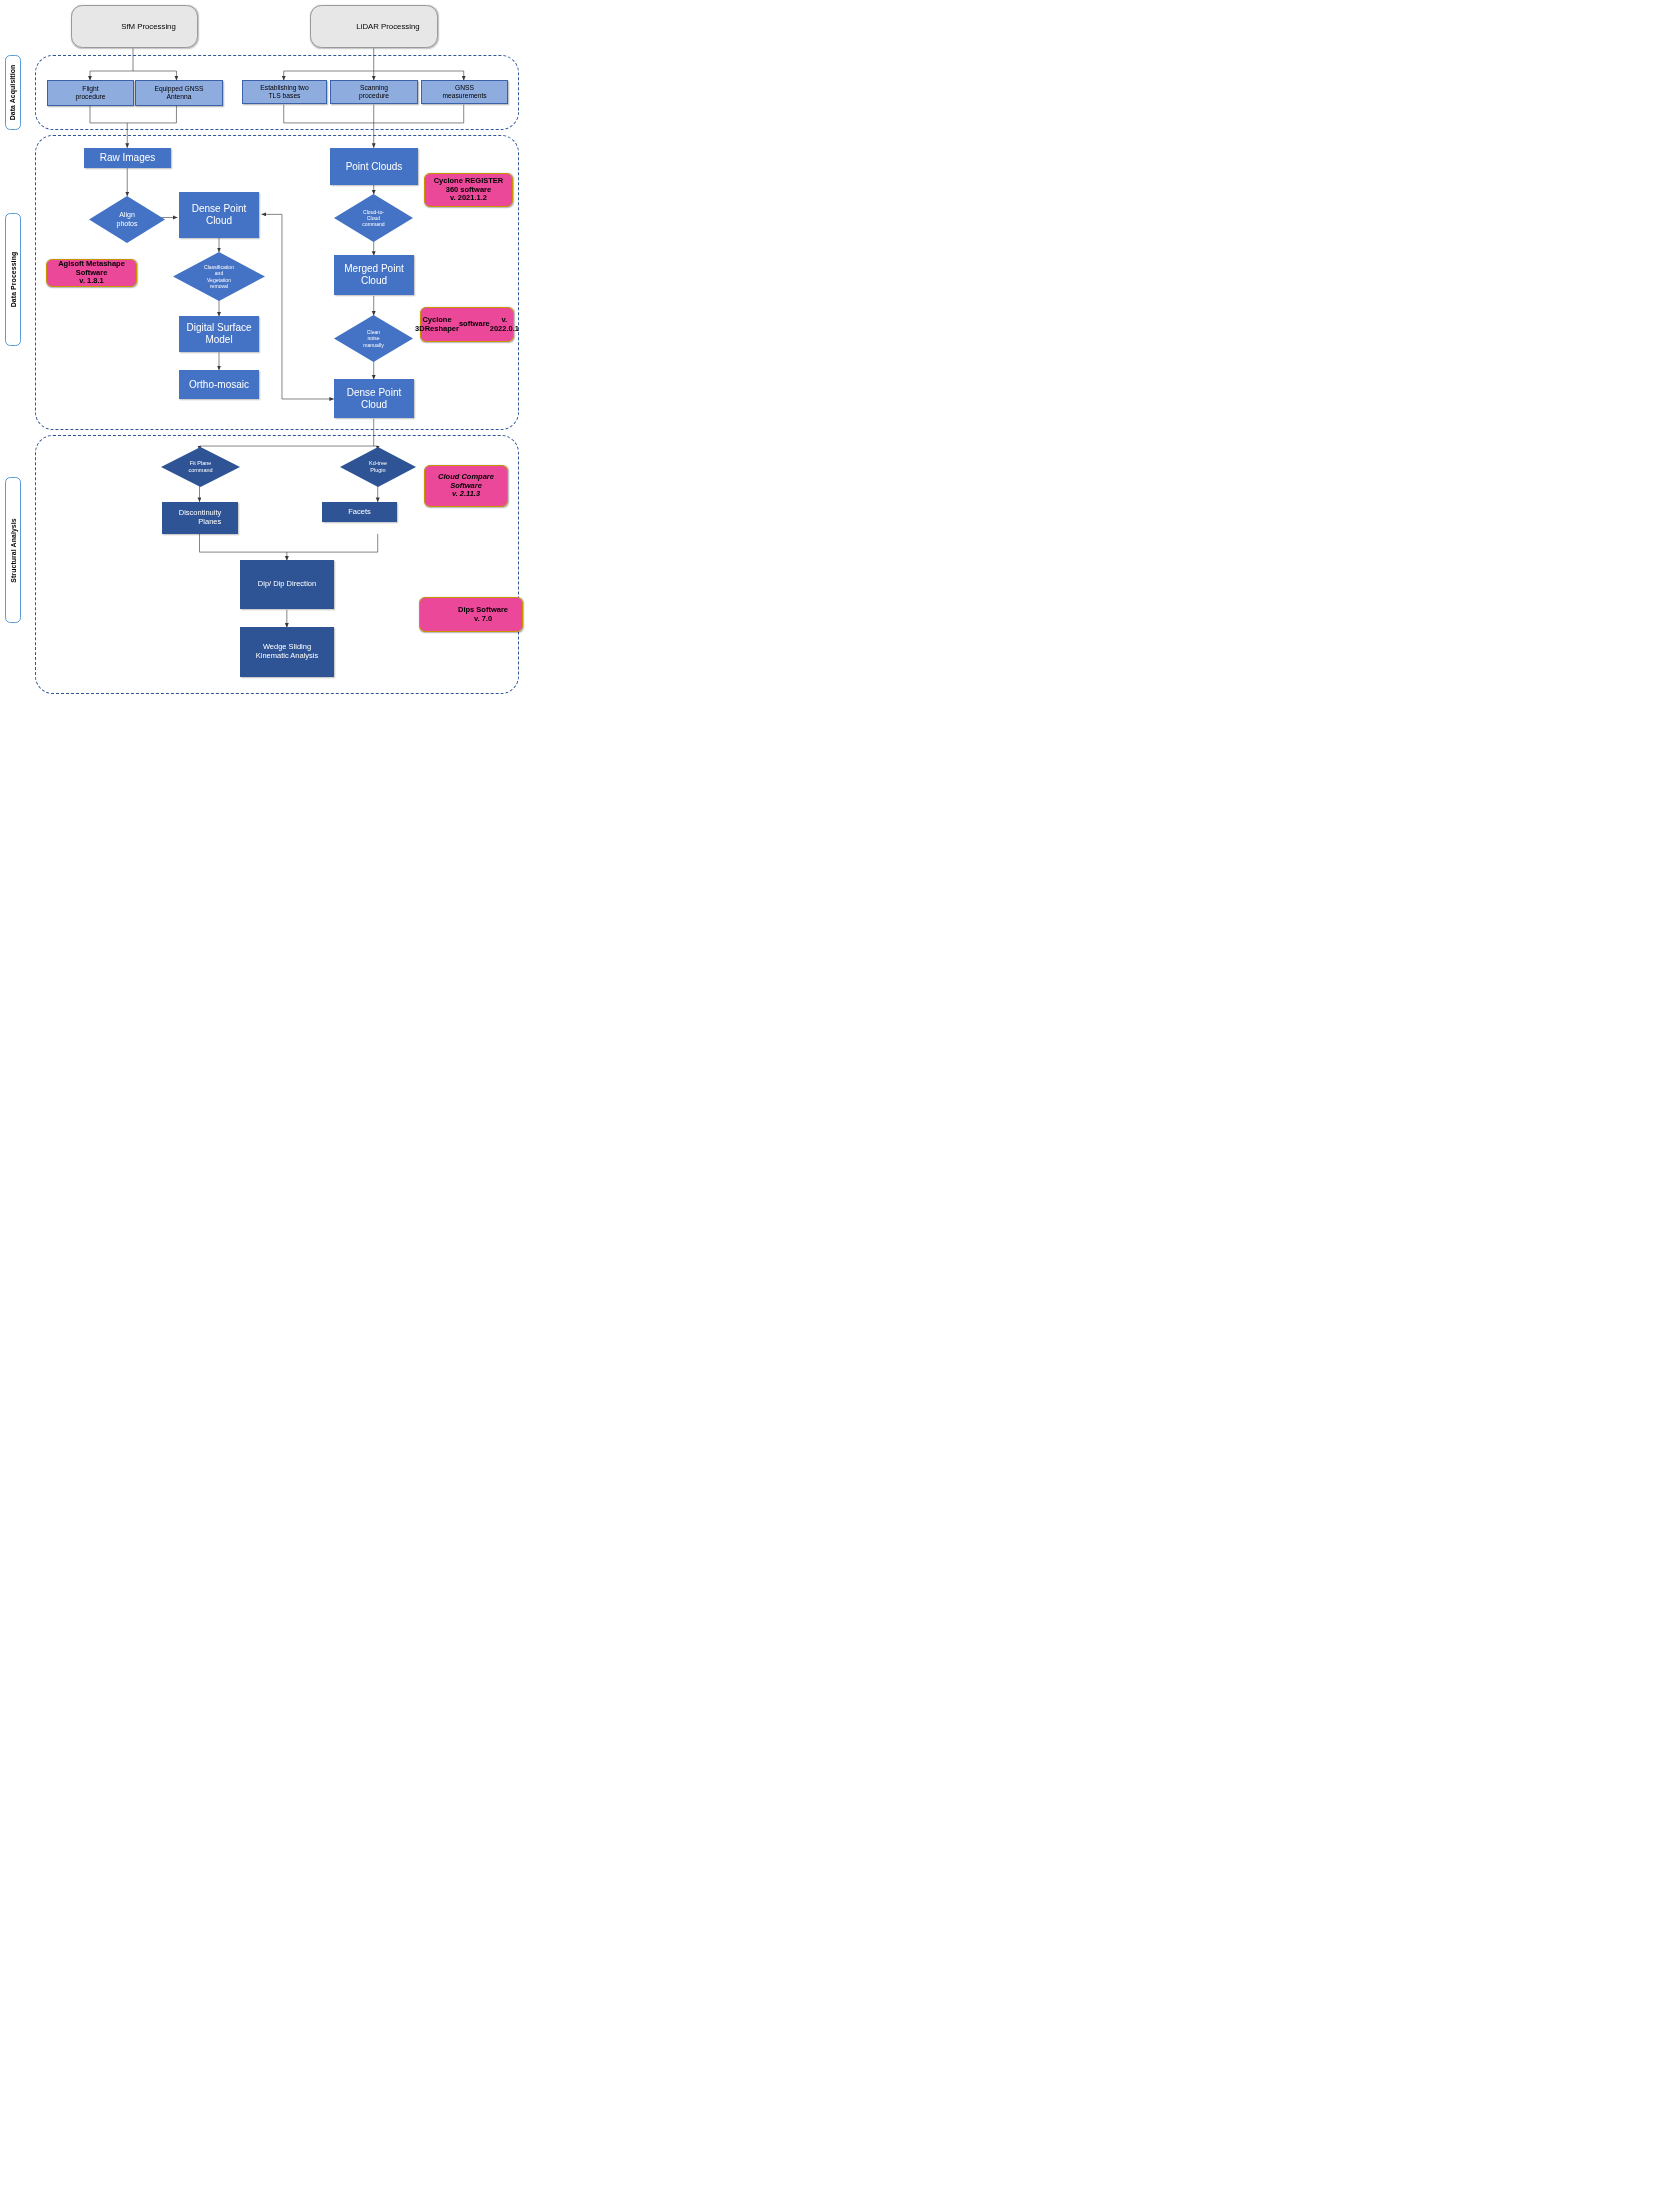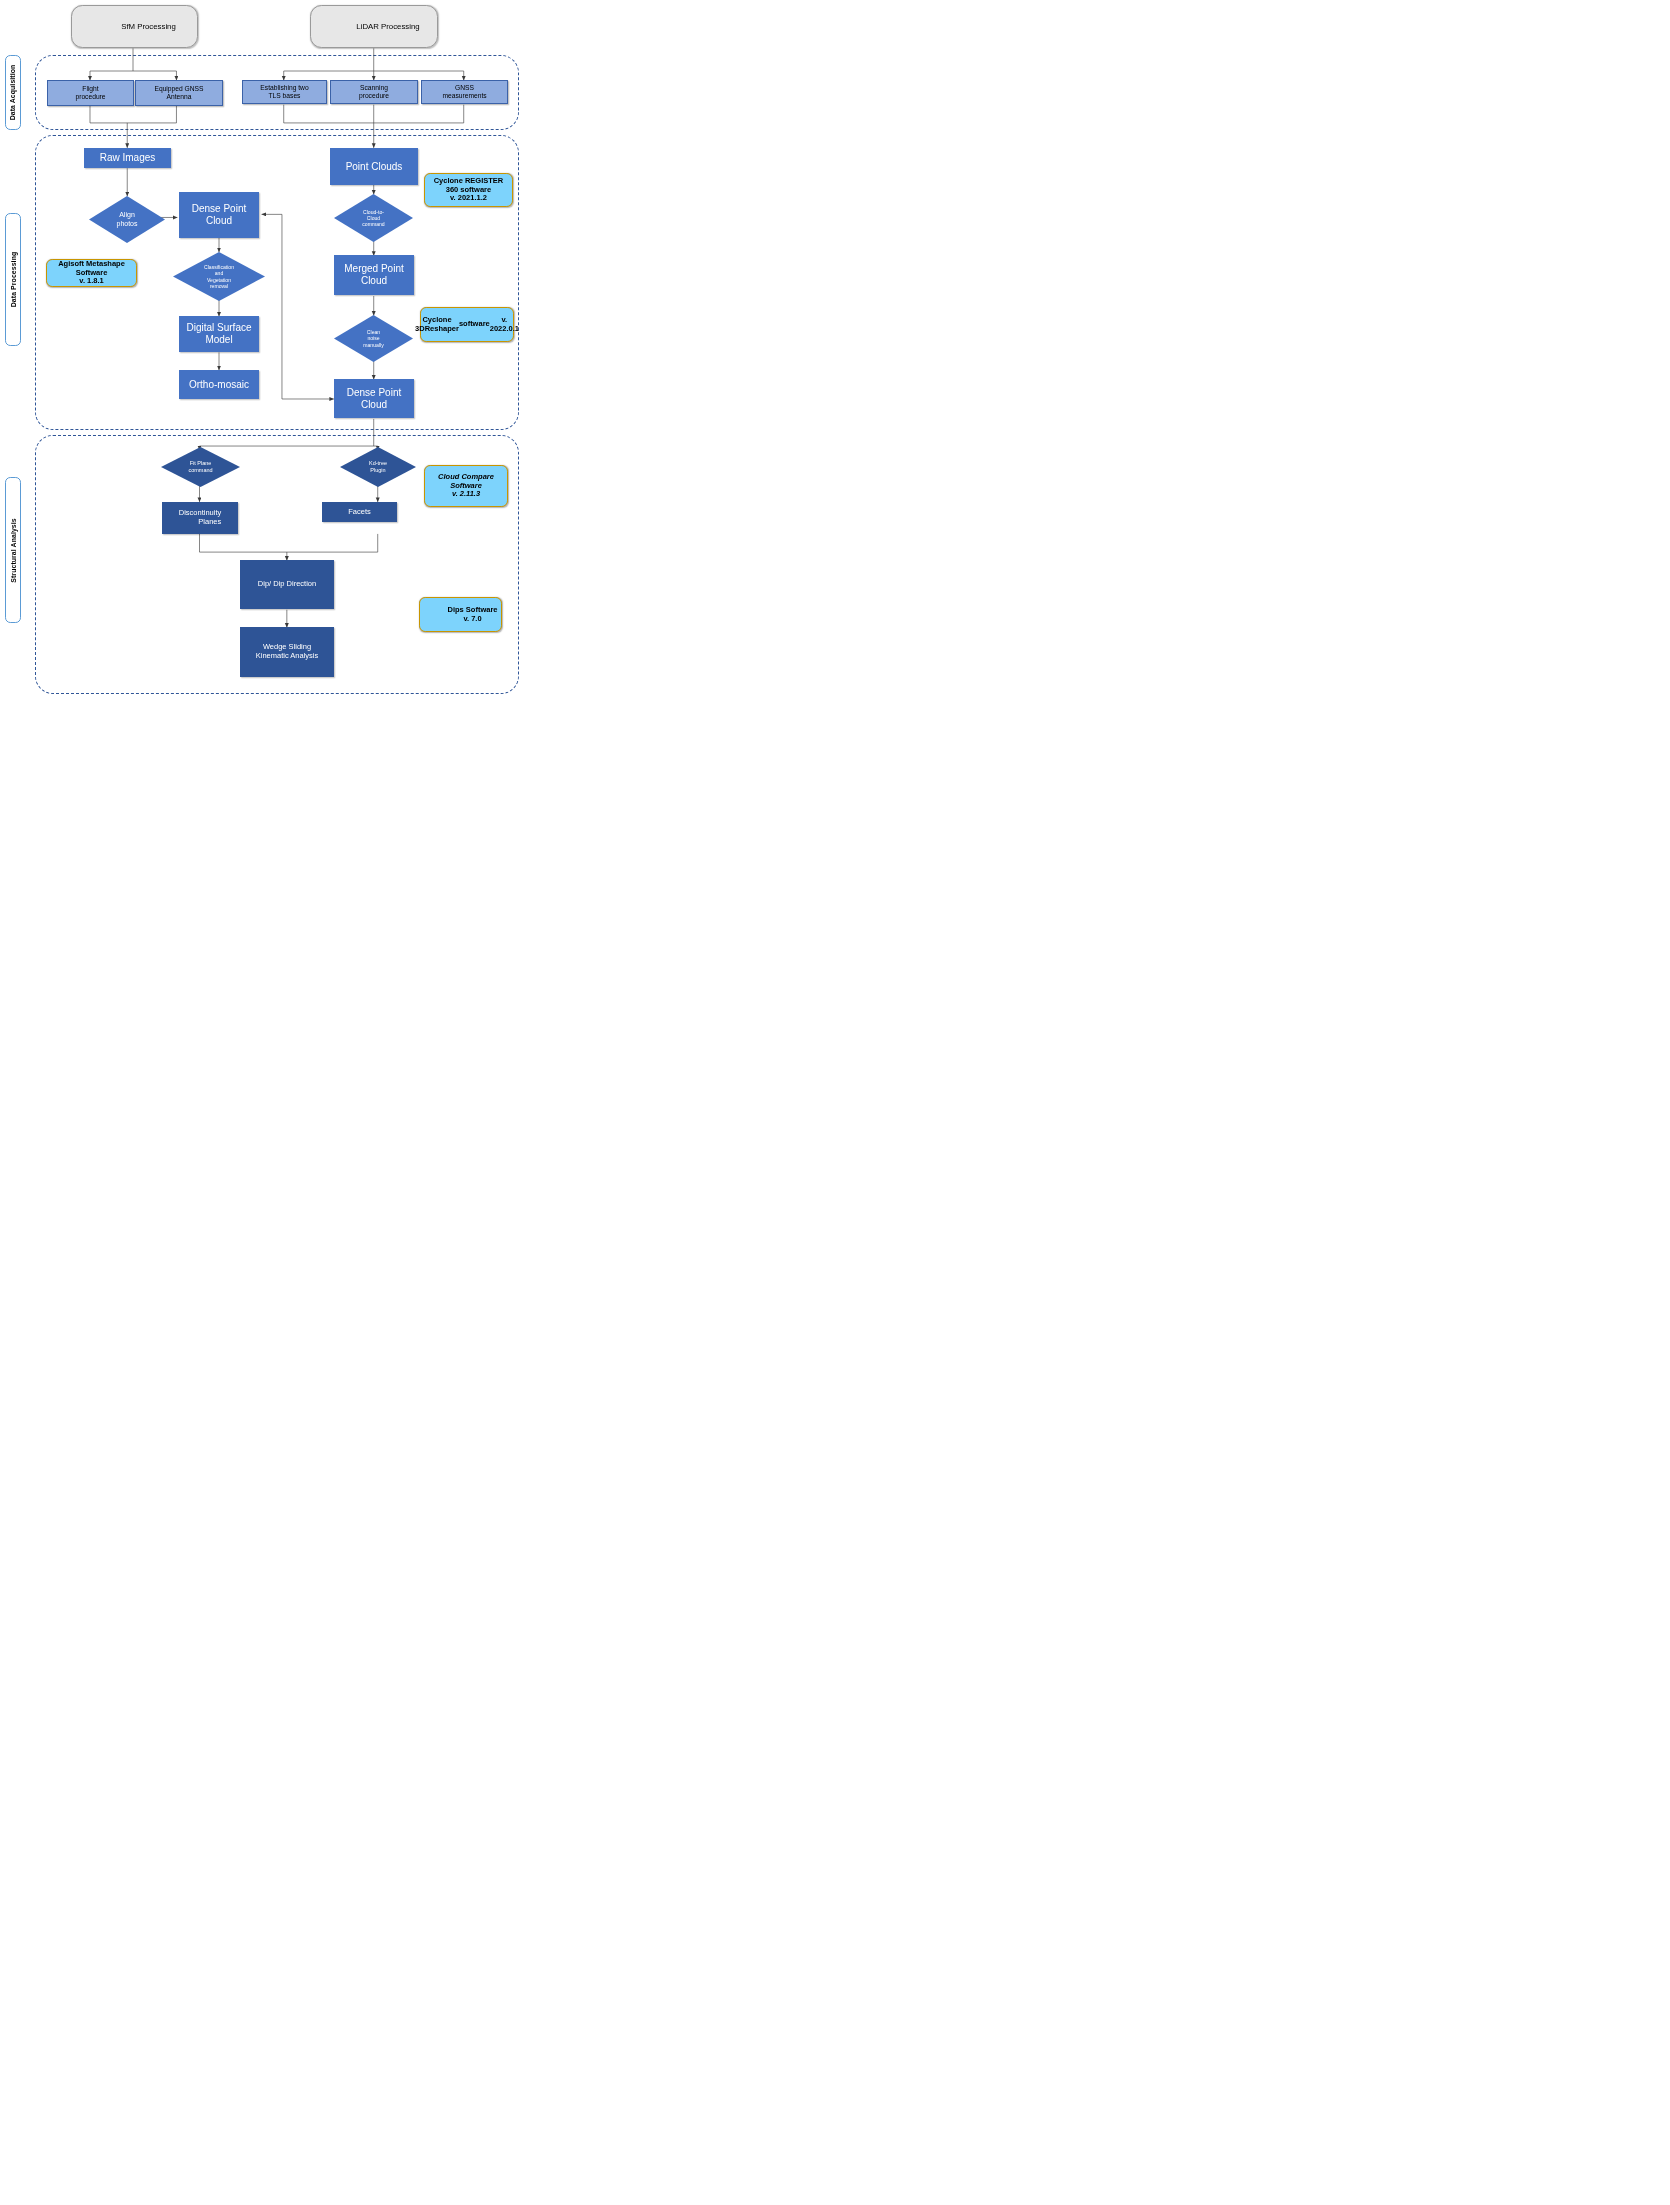--- a/index.html
+++ b/index.html
@@ -20,21 +20,21 @@
 
   
   .mblue{background:#4472c4;color:#fff;font-size:10px;
          box-shadow:0.9px 0.9px 1.3px rgba(0,0,0,.25);}
 
   
   .dblue{background:#2e5496;color:#fff;font-size:7.5px;
          box-shadow:0.9px 0.9px 1.3px rgba(0,0,0,.25);}
 
   
-  .yel{background:#7dd3fc;border:0.5px solid #c89500;border-radius:6.2px;color:#000;
+  .yel{background:#ec4899;border:0.5px solid #c89500;border-radius:6.2px;color:#000;
        font-weight:bold;font-size:7.5px;box-shadow:0.9px 0.9px 1.3px rgba(0,0,0,.3);}
 
   
   .dia{position:absolute;}
   .dia .sh{position:absolute;left:0;top:0;width:100%;height:100%;
            clip-path:polygon(50% 0,100% 50%,50% 100%,0 50%);}
   .dia.m .sh{background:#4472c4;}
   .dia.d .sh{background:#2e5496;}
   .dia .tx{position:absolute;left:0;top:0;width:100%;height:100%;display:flex;
            align-items:center;justify-content:center;text-align:center;color:#fff;
@@ -249,20 +249,20 @@
   <div class="node yel" style="left:420px;top:307px;width:94px;height:35px;">
     <span>Cyclone 3DReshaper</span>
     <span>software</span>
     <span>v. 2022.0.1</span>
   </div>
   <div class="node yel" style="left:424px;top:465px;width:84px;height:42px;flex-direction:column;font-style:italic;">
     <span>Cloud Compare</span>
     <span>Software</span>
     <span>v. 2.11.3</span>
   </div>
-  <div class="node yel" style="left:419px;top:597px;width:83px;height:35px;flex-direction:column;padding-left:24px;">
+  <div class="node yel" style="left:419px;top:597px;width:104px;height:35px;flex-direction:column;padding-left:24px;">
     <span>Dips Software</span>
     <span>v. 7.0</span>
     <span></span>
   </div>
 
 </div>
 
 
 </body></html>

